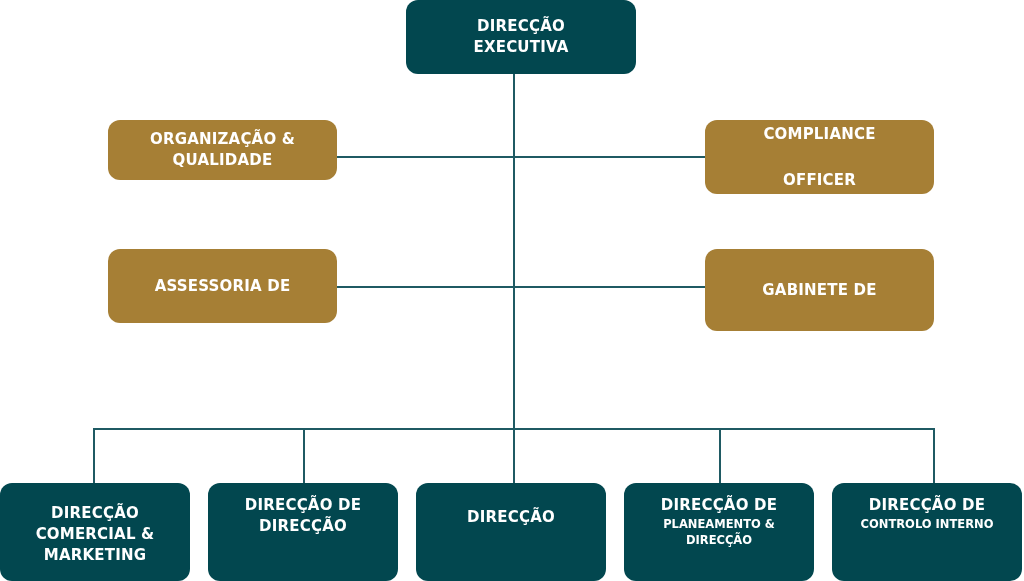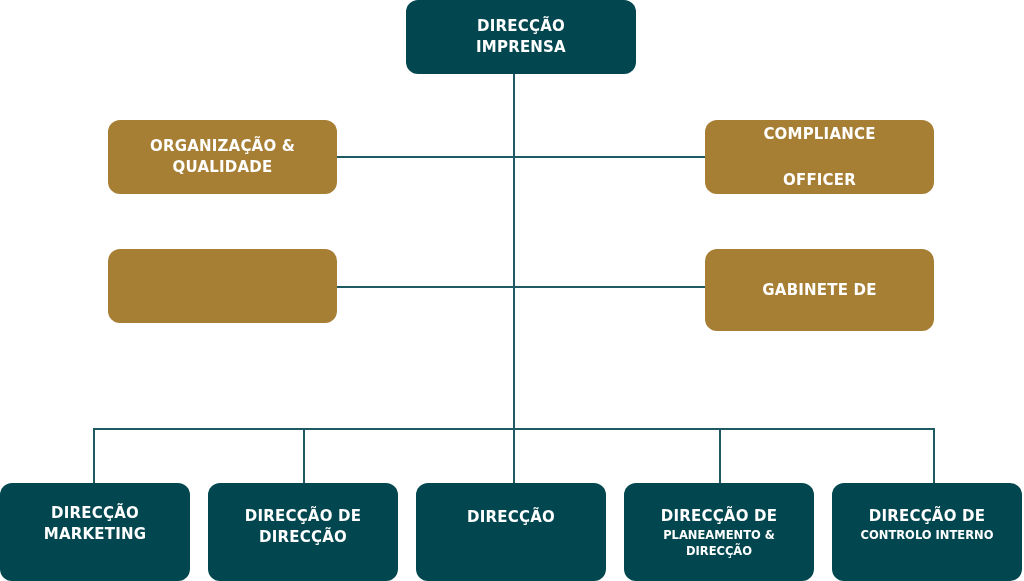--- a/index.html
+++ b/index.html
@@ -6,56 +6,58 @@
   body { width:1024px; height:581px; position:relative; overflow:hidden;
          font-family:"DejaVu Sans", sans-serif; }
   .line { position:absolute; background:#1f5a63; }
   .box { position:absolute; border-radius:12px; color:#ffffff; display:flex;
          flex-direction:column; align-items:center; justify-content:center;
          text-align:left; font-weight:bold; box-sizing:border-box; }
   .teal { background:#02474f; }
   .gold { background:#a67f35; }
   .t1 { font-size:15px; line-height:21px; letter-spacing:0.2px; }
   .t2 { font-size:11.5px; line-height:16px; }
-  .bottom { top:483px; height:98px; width:190px; justify-content:flex-start; padding-top:23px; }
+  .bottom { top:483px; height:98px; width:190px; justify-content:flex-start; padding-top:12px; }
 </style>
 </head>
 <body>
 
 <div class="line" style="left:513px;top:74px;width:2px;height:410px;"></div>
 <div class="line" style="left:336px;top:156px;width:370px;height:2px;"></div>
 <div class="line" style="left:336px;top:286px;width:370px;height:2px;"></div>
 <div class="line" style="left:93px;top:428px;width:842px;height:2px;"></div>
 <div class="line" style="left:93px;top:428px;width:2px;height:56px;"></div>
 <div class="line" style="left:303px;top:428px;width:2px;height:56px;"></div>
 <div class="line" style="left:719px;top:428px;width:2px;height:56px;"></div>
 <div class="line" style="left:933px;top:428px;width:2px;height:56px;"></div>
 
 <div class="box teal" style="left:406px;top:0;width:230px;height:74px;">
   <span class="t1">DIRECÇÃO</span>
-  <span class="t1">IMPRENSA</span>
+  <span class="t1">EXECUTIVA</span>
 </div>
 
-<div class="box gold" style="left:108px;top:120px;width:229px;height:74px;">
+<div class="box gold" style="left:108px;top:120px;width:229px;height:60px;">
   <span class="t1">ORGANIZAÇÃO &amp;</span>
   <span class="t1">QUALIDADE</span>
 </div>
 <div class="box gold" style="left:108px;top:249px;width:229px;height:74px;">
+  <span class="t1">ASSESSORIA DE</span>
 </div>
 
 <div class="box gold" style="left:705px;top:120px;width:229px;height:74px;gap:25px;">
   <span class="t1">COMPLIANCE</span>
   <span class="t1">OFFICER</span>
 </div>
 <div class="box gold" style="left:705px;top:249px;width:229px;height:82px;">
   <span class="t1">GABINETE DE</span>
 </div>
 
 <div class="box teal bottom" style="left:0px;padding-top:20px;">
   <span class="t1">DIRECÇÃO</span>
+  <span class="t1">COMERCIAL &amp;</span>
   <span class="t1">MARKETING</span>
 </div>
 <div class="box teal bottom" style="left:208px;">
   <span class="t1">DIRECÇÃO DE</span>
   <span class="t1">DIRECÇÃO</span>
 </div>
 <div class="box teal bottom" style="left:416px;padding-top:24px;">
   <span class="t1">DIRECÇÃO</span>
 </div>
 <div class="box teal bottom" style="left:624px;">

